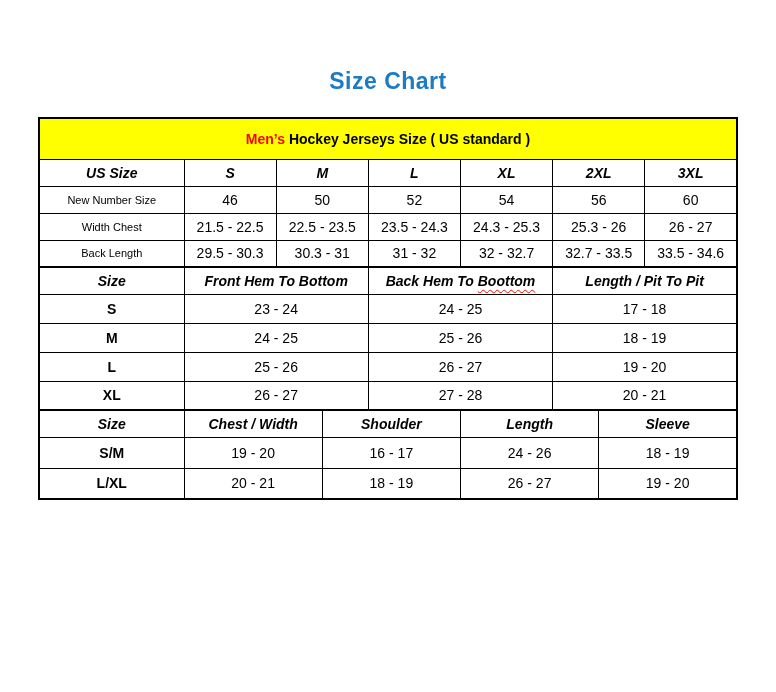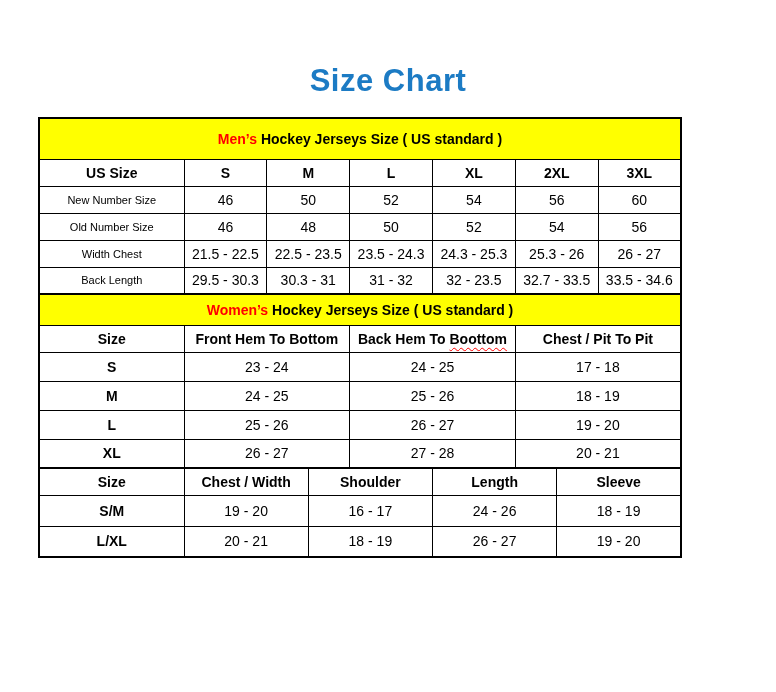--- a/index.html
+++ b/index.html
@@ -10,34 +10,34 @@
   body {
     width: 776px;
     height: 692px;
     font-family: "Liberation Sans", sans-serif;
     position: relative;
     overflow: hidden;
   }
   .page-title {
     margin: 62px 0 0 0;
     text-align: center;
-    font-size: 31px;
+    font-size: 23px;
     line-height: 38px;
     font-weight: bold;
     color: #1c7bc4;
     letter-spacing: 0.5px;
   }
   .tables-wrap {
     width: 700px;
     margin: 17px 0 0 38px;
   }
   table.size-table {
     border-collapse: collapse;
     table-layout: fixed;
-    width: 644px;
+    width: 700px;
     border: 2px solid #000000;
   }
   table.size-table + table.size-table {
     margin-top: -2px; 
   }
   table.size-table td {
     border: 1px solid #000000;
     text-align: center;
     vertical-align: middle;
     padding: 0 2px;
@@ -46,21 +46,21 @@
   }
   td.banner {
     background: #ffff00;
     font-weight: bold;
     font-size: 15.5px;
     border: 2px solid #000000;
   }
   td.banner .red { color: #ff0000; }
   .t-mens  .banner-row { height: 41px; }
   .t-womens .banner-row, .t-youth .banner-row { height: 31px; }
-  .header-row { height: 27px; }
+  .header-row { height: 27px; font-style: italic; }
   .t-mens  .data-row { height: 27px; }
   .t-womens .data-row { height: 29px; }
   .t-youth .data-row { height: 31px; padding-left: 24px; }
   td.hdr, td.rowlabel { font-weight: bold; }
   .t-mens td.rowlabel { font-weight: normal; font-size: 11px; }
   td.val { font-weight: normal; }
   .squiggle {
     text-decoration: underline;
     text-decoration-style: wavy;
     text-decoration-color: #ff0000;
@@ -102,64 +102,52 @@
           <tr class="data-row">
             <td class="rowlabel">New Number Size</td>
             <td class="val">46</td>
             <td class="val">50</td>
             <td class="val">52</td>
             <td class="val">54</td>
             <td class="val">56</td>
             <td class="val">60</td>
           </tr>
           <tr class="data-row">
-            <td class="rowlabel">Old Number Size</td>
-            <td class="val">46</td>
-            <td class="val">48</td>
-            <td class="val">50</td>
-            <td class="val">52</td>
-            <td class="val">54</td>
-            <td class="val">56</td>
-          </tr>
-          <tr class="data-row">
             <td class="rowlabel">Width Chest</td>
             <td class="val">21.5 - 22.5</td>
             <td class="val">22.5 - 23.5</td>
             <td class="val">23.5 - 24.3</td>
             <td class="val">24.3 - 25.3</td>
             <td class="val">25.3 - 26</td>
             <td class="val">26 - 27</td>
           </tr>
           <tr class="data-row">
             <td class="rowlabel">Back Length</td>
             <td class="val">29.5 - 30.3</td>
             <td class="val">30.3 - 31</td>
             <td class="val">31 - 32</td>
-            <td class="val">32 - 23.5</td>
+            <td class="val">32 - 32.7</td>
             <td class="val">32.7 - 33.5</td>
             <td class="val">33.5 - 34.6</td>
           </tr>
         </tbody>
       </table>
     <table class="size-table t-womens">
         <colgroup>
           <col style="width: 145px;">
           <col>
           <col>
           <col>
         </colgroup>
         <tbody>
-          <tr class="banner-row">
-            <td colspan="4" class="banner"><span class="red">Women’s</span><span> Hockey Jerseys Size ( US standard )</span></td>
-          </tr>
           <tr class="header-row">
             <td class="hdr">Size</td>
             <td class="hdr">Front Hem To Bottom</td>
             <td class="hdr">Back Hem To <span class="squiggle">Boottom</span></td>
-            <td class="hdr">Chest / Pit To Pit</td>
+            <td class="hdr">Length / Pit To Pit</td>
           </tr>
           <tr class="data-row">
             <td class="rowlabel">S</td>
             <td class="val">23 - 24</td>
             <td class="val">24 - 25</td>
             <td class="val">17 - 18</td>
           </tr>
           <tr class="data-row">
             <td class="rowlabel">M</td>
             <td class="val">24 - 25</td>

